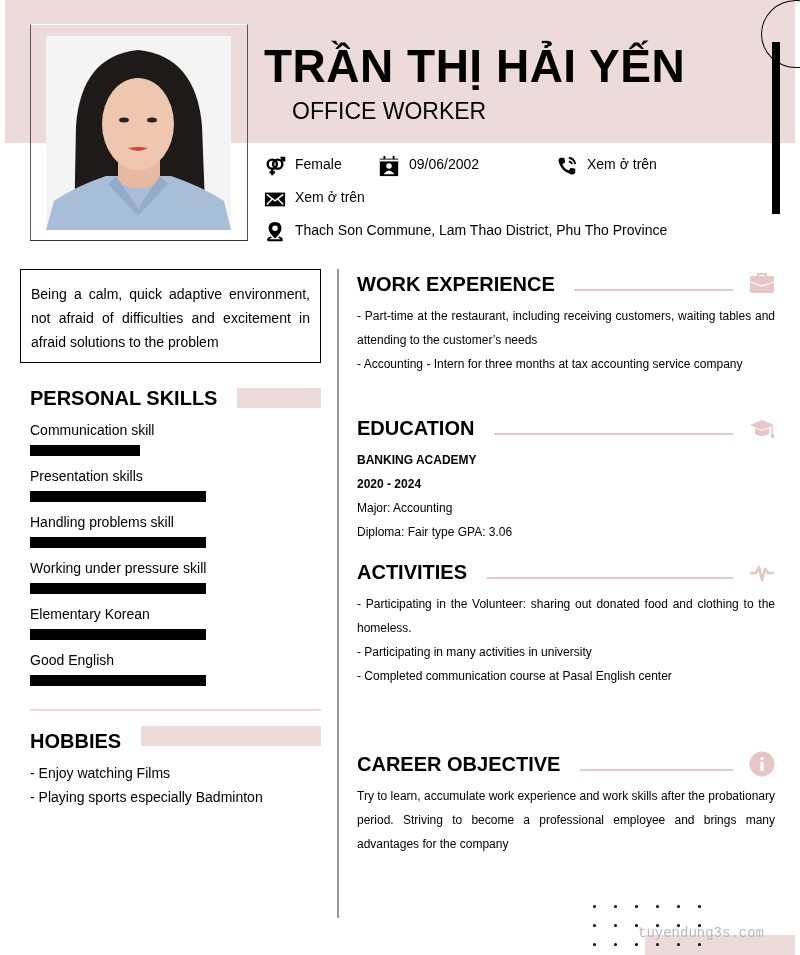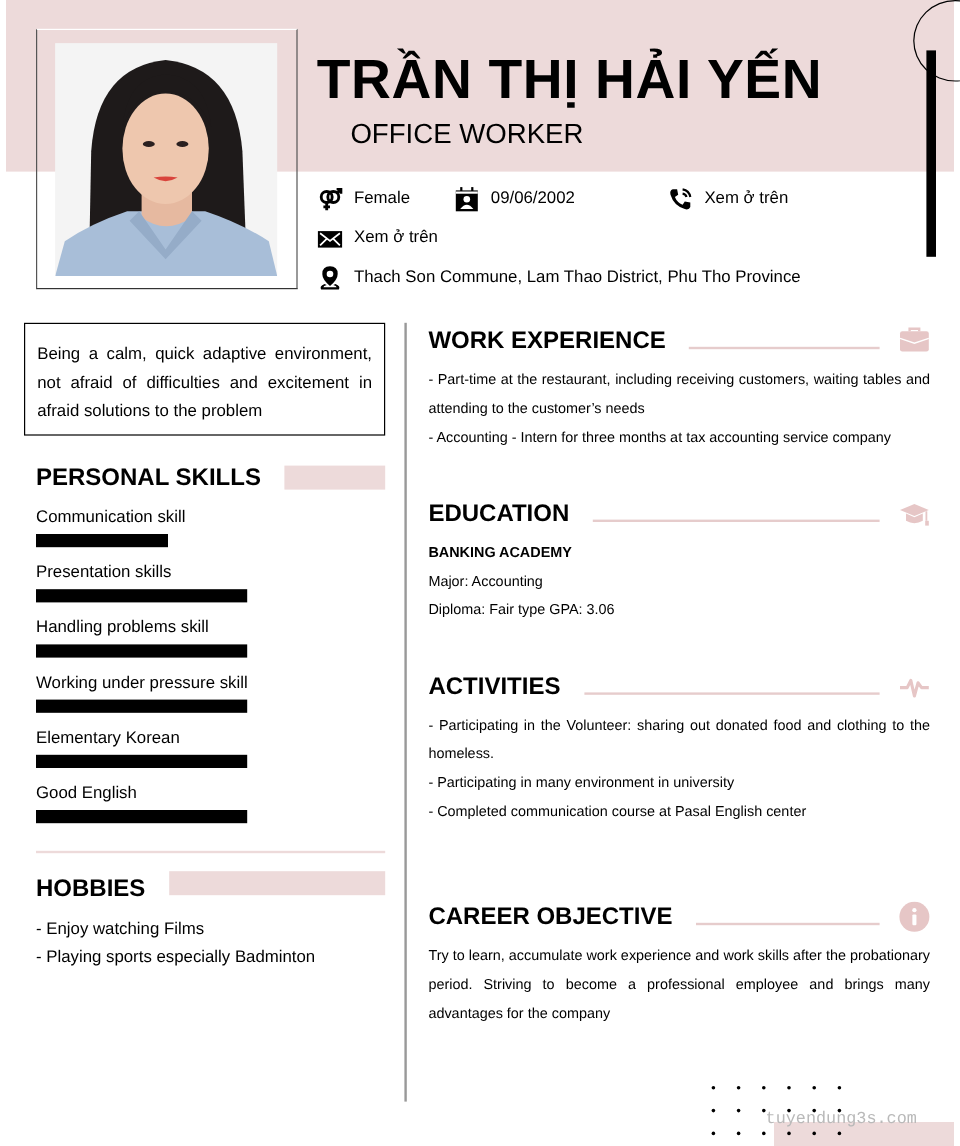--- a/index.html
+++ b/index.html
@@ -155,32 +155,33 @@
 <div class="sec-h" style="top:416px;">EDUCATION</div>
 <div class="sec-line" style="left:494px; top:433px; width:239px;"></div>
 <svg class="sec-icon" style="left:749px; top:416px;" viewBox="0 0 26 26">
     <path d="M1 9 L13 4 L25 9 L13 14 Z" fill="#e6c6c6"></path>
     <path d="M6 12 V18 Q13 22 20 18 V12 L13 15 Z" fill="#e6c6c6"></path>
     <path d="M23 10 V18" stroke="#e6c6c6" stroke-width="1.5"></path>
     <rect x="22" y="18" width="3" height="4" fill="#e6c6c6"></rect>
   </svg>
 <div class="para" style="top:448px;">
   <p class="bold">BANKING ACADEMY</p>
+  <p class="bold">2020 - 2024</p>
   <p>Major: Accounting</p>
   <p>Diploma: Fair type GPA: 3.06</p>
 </div>
 
 <div class="sec-h" style="top:560px;">ACTIVITIES</div>
 <div class="sec-line" style="left:487px; top:577px; width:246px;"></div>
 <svg class="sec-icon" style="left:749px; top:560px;" viewBox="0 0 26 26">
     <path d="M1 13 H7 L10 7 L13 20 L16 9 L19 13 H25" stroke="#e6c6c6" stroke-width="2.6" fill="none" stroke-linejoin="round"></path>
   </svg>
 <div class="para" style="top:592px;">
   <p>- Participating in the Volunteer: sharing out donated food and clothing to the homeless.</p>
-  <p>- Participating in many environment in university</p>
+  <p>- Participating in many activities in university</p>
   <p>- Completed communication course at Pasal English center</p>
 </div>
 
 <div class="sec-h" style="top:752px;">CAREER OBJECTIVE</div>
 <div class="sec-line" style="left:580px; top:769px; width:153px;"></div>
 <svg class="sec-icon" style="left:749px; top:751px;" viewBox="0 0 26 26">
     <circle cx="13" cy="13" r="12.5" fill="#e6c6c6"></circle>
     <circle cx="13" cy="7.5" r="1.8" fill="#fff"></circle>
     <rect x="11.3" y="11" width="3.4" height="9" rx="1" fill="#fff"></rect>
   </svg>

